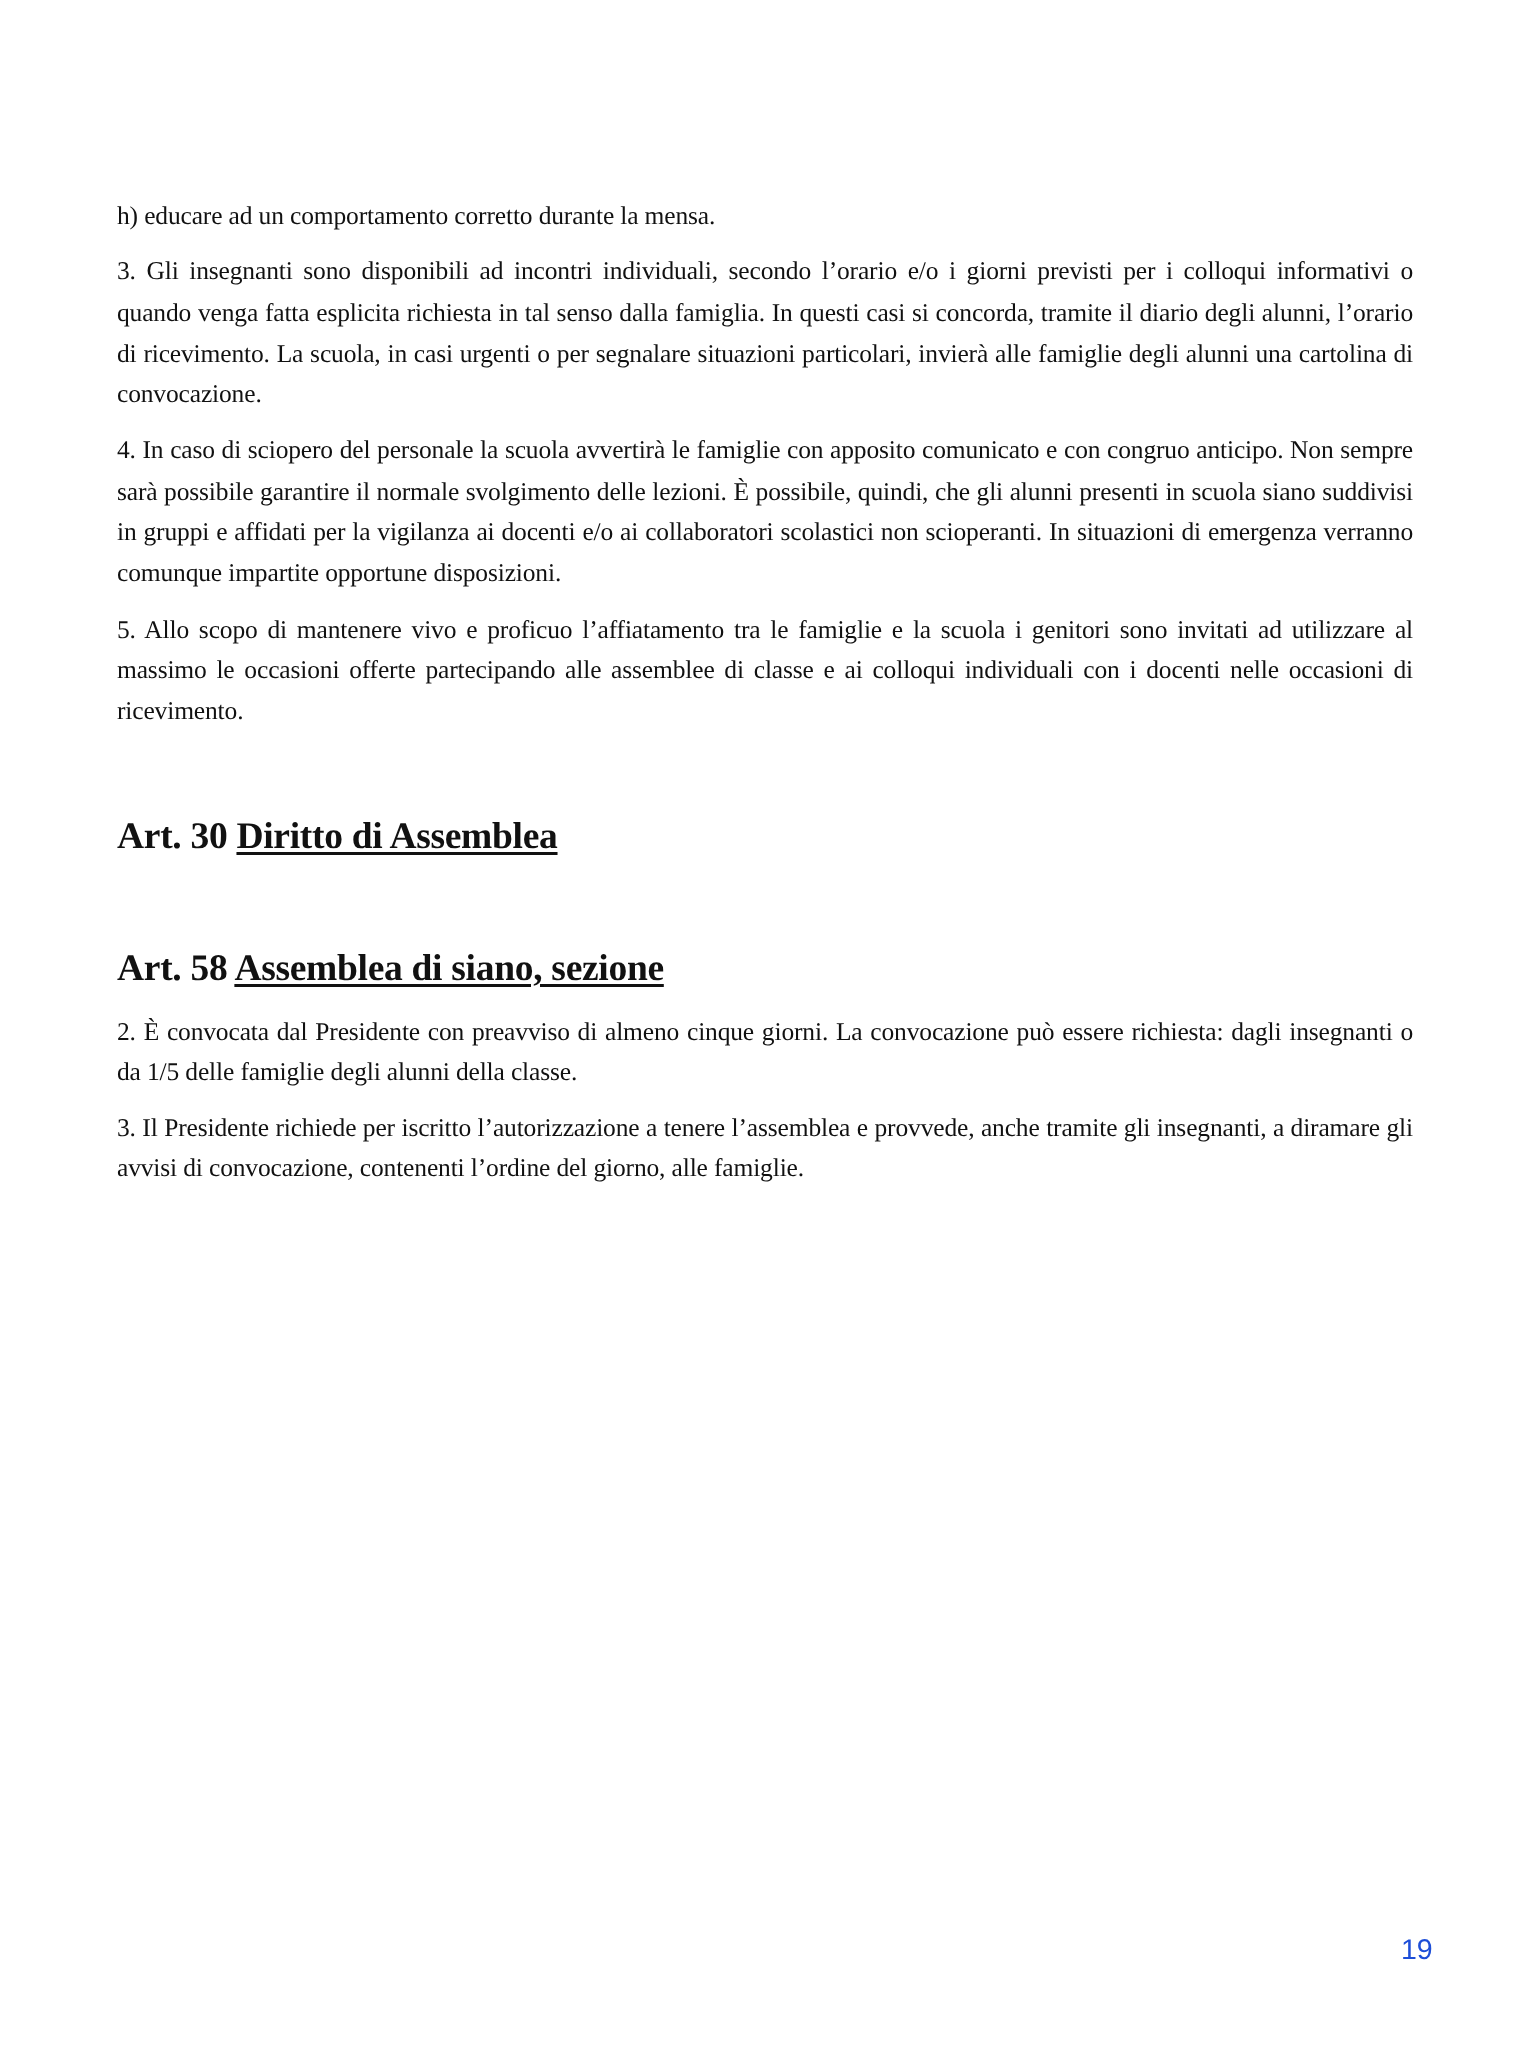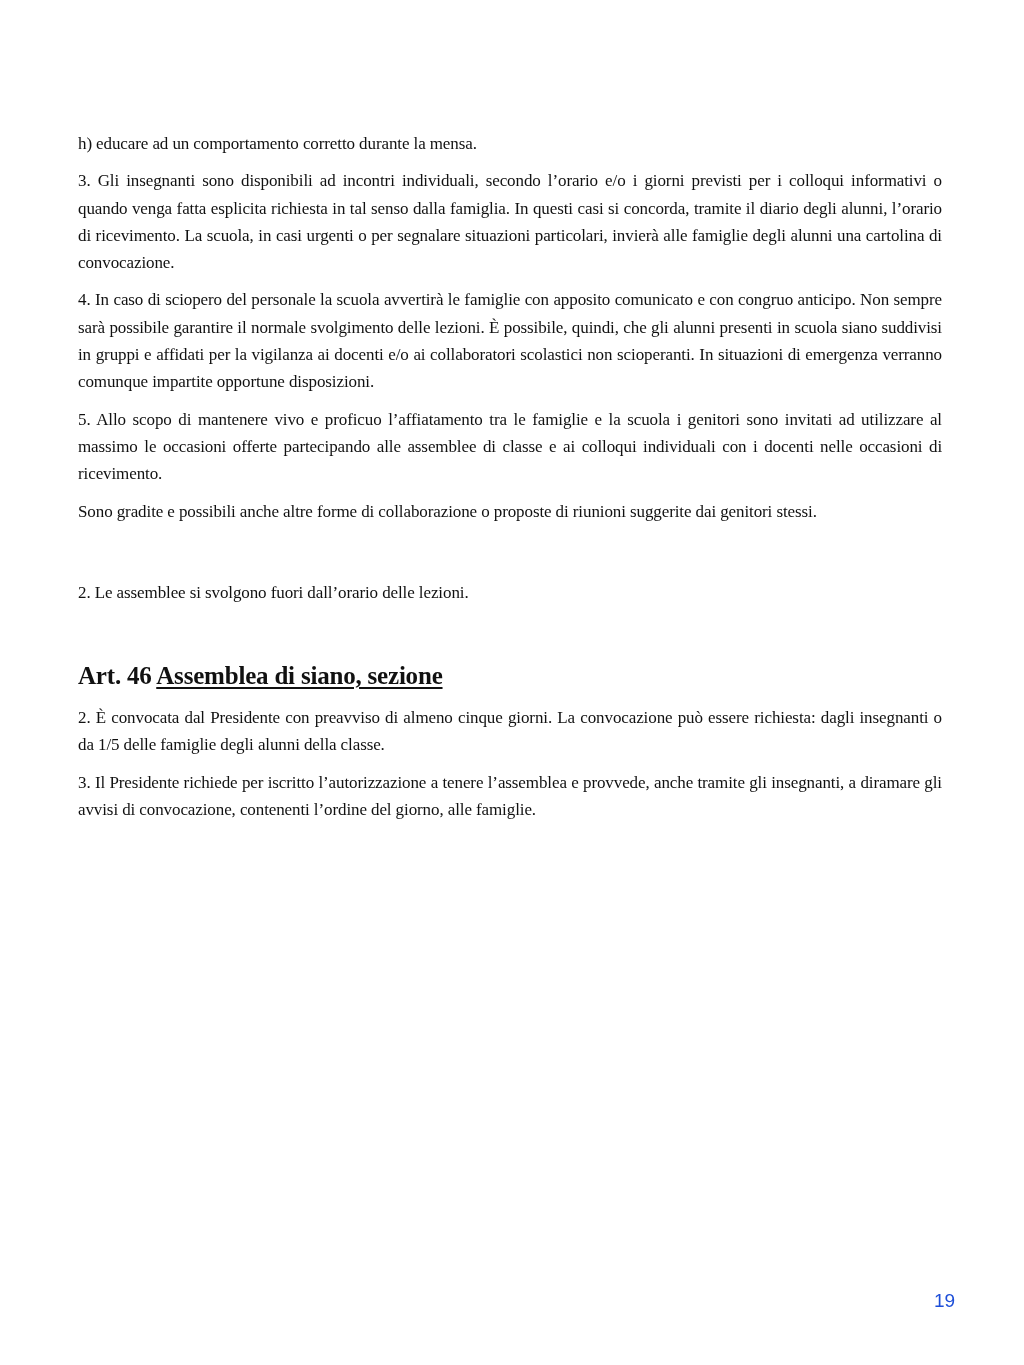--- a/index.html
+++ b/index.html
@@ -54,33 +54,35 @@
   </style>
 </head>
 <body>
 
 <div class="page">
 
   <p class="para">h) educare ad un comportamento corretto durante la mensa.</p>
   <p class="para">3. Gli insegnanti sono disponibili ad incontri individuali, secondo l’orario e/o i giorni previsti per i colloqui informativi o quando venga fatta esplicita richiesta in tal senso dalla famiglia. In questi casi si concorda, tramite il diario degli alunni, l’orario di ricevimento. La scuola, in casi urgenti o per segnalare situazioni particolari, invierà alle famiglie degli alunni una cartolina di convocazione.</p>
   <p class="para">4. In caso di sciopero del personale la scuola avvertirà le famiglie con apposito comunicato e con congruo anticipo. Non sempre sarà possibile garantire il normale svolgimento delle lezioni. È possibile, quindi, che gli alunni presenti in scuola siano suddivisi in gruppi e affidati per la vigilanza ai docenti e/o ai collaboratori scolastici non scioperanti. In situazioni di emergenza verranno comunque impartite opportune disposizioni.</p>
   <p class="para">5. Allo scopo di mantenere vivo e proficuo l’affiatamento tra le famiglie e la scuola i genitori sono invitati ad utilizzare al massimo le occasioni offerte partecipando alle assemblee di classe e ai colloqui individuali con i docenti nelle occasioni di ricevimento.</p>
-  <p class="para">Sono gradite e possibili anche altre forme di collaborazione o proposte di riunioni suggerite dai genitori stessi.</p>
 
   <div class="gap-section"></div>
 
   <section>
-    <p class="para">2. Le assemblee si svolgono fuori dall’orario delle lezioni.</p>
+    <h2 class="article">
+      <span>Art. 30</span>
+      <span class="title">Diritto di Assemblea</span>
+    </h2>
   </section>
 
   <div class="gap-section"></div>
 
   <section>
     <h2 class="article">
-      <span>Art. 46</span>
+      <span>Art. 58</span>
       <span class="title">Assemblea di siano, sezione</span>
     </h2>
     <p class="para">2. È convocata dal Presidente con preavviso di almeno cinque giorni. La convocazione può essere richiesta: dagli insegnanti o da 1/5 delle famiglie degli alunni della classe.</p>
     <p class="para">3. Il Presidente richiede per iscritto l’autorizzazione a tenere l’assemblea e provvede, anche tramite gli insegnanti, a diramare gli avvisi di convocazione, contenenti l’ordine del giorno, alle famiglie.</p>
   </section>
 
 </div>
 
 <div class="page-number">19</div>
 

